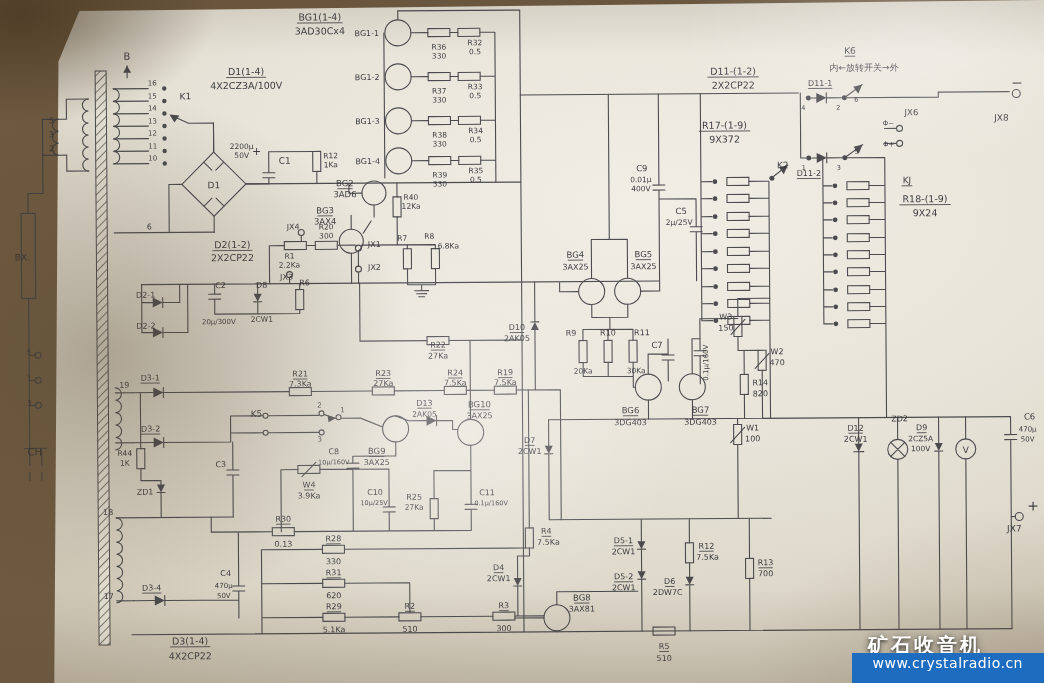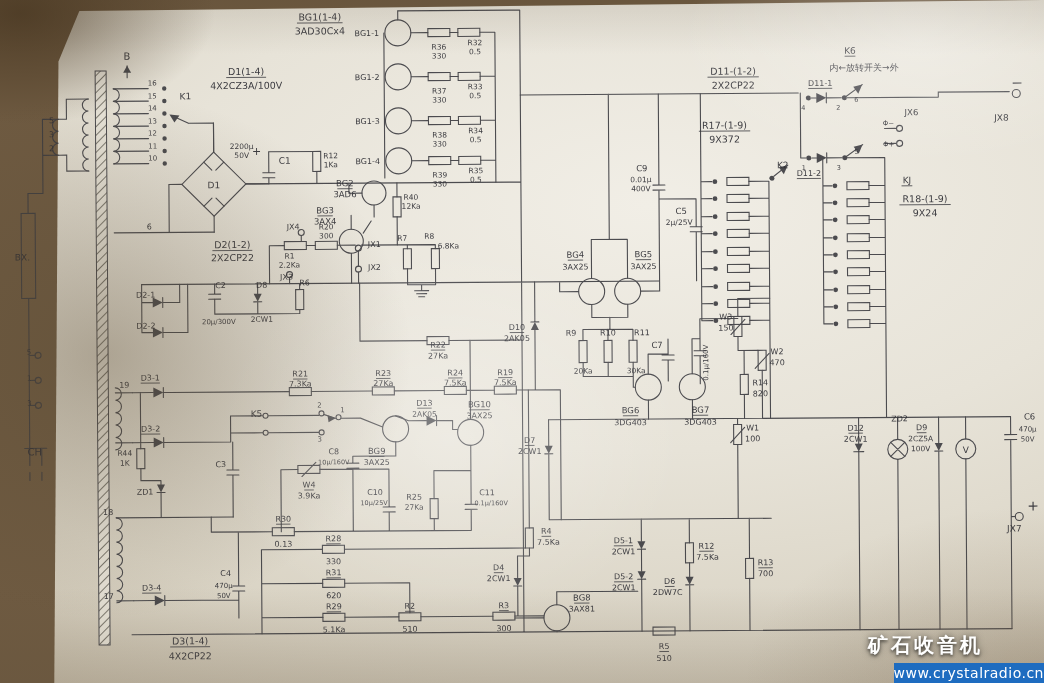--- a/index.html
+++ b/index.html
@@ -14,21 +14,21 @@
       radial-gradient(30% 26% at 2% 2%, rgba(64,47,26,.62), rgba(64,47,26,0) 62%),
       radial-gradient(40% 36% at 100% 100%, rgba(118,98,72,.28), rgba(118,98,72,0) 72%),
       radial-gradient(34% 42% at 43% 64%, rgba(255,255,255,.30), rgba(255,255,255,0) 66%),
       radial-gradient(36% 28% at 88% 6%, rgba(255,255,255,.30), rgba(255,255,255,0) 64%),
       linear-gradient(180deg, rgba(70,55,35,.12) 0%, rgba(70,55,35,0) 8%, rgba(70,55,35,0) 86%, rgba(96,80,58,.20) 100%);
   }
   svg.schem{position:absolute;left:0;top:0;}
   #label-layer text{font-family:"DejaVu Sans",sans-serif;fill:#2e2e34;opacity:.92;}
   .wm-brand{position:absolute;left:868px;top:632px;width:144px;font-size:20px;font-weight:bold;
     color:#ffffff;letter-spacing:3px;text-shadow:0 0 7px rgba(0,0,0,.55),0 2px 3px rgba(0,0,0,.45);}
-  .wm-url{position:absolute;right:0;bottom:0;height:20px;line-height:20px;padding:0 0;
+  .wm-url{position:absolute;right:0;bottom:0;height:30px;line-height:20px;padding:0 21px;
     color:#fff;font-size:14px;letter-spacing:.5px;}
 </style>
 </head>
 <body>
 
 <div class="stage">
   <div class="paper"></div>
 
   <svg class="schem" width="1044" height="683" viewBox="0 0 1044 683">
     <defs>

